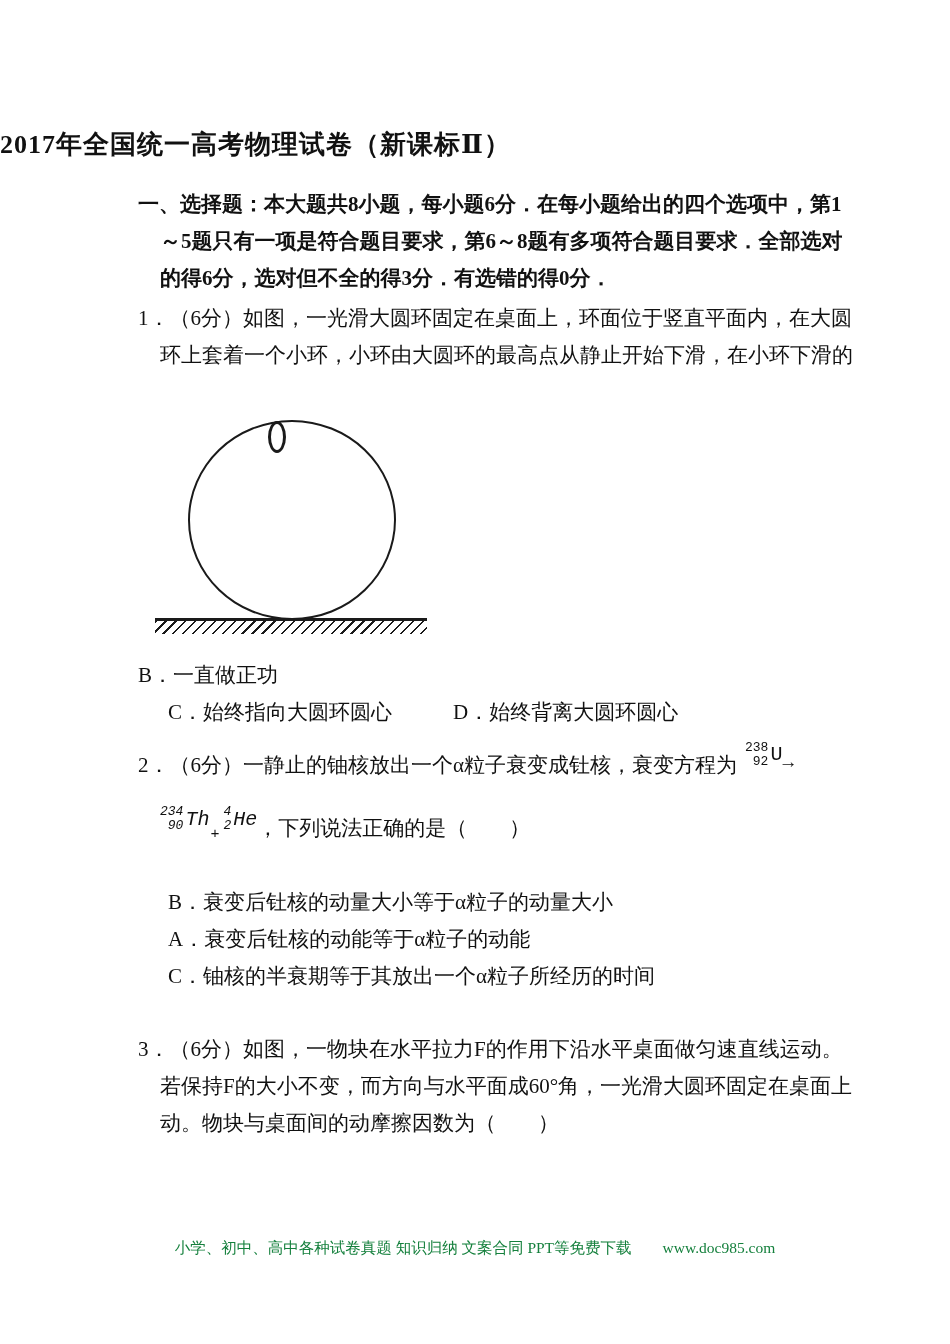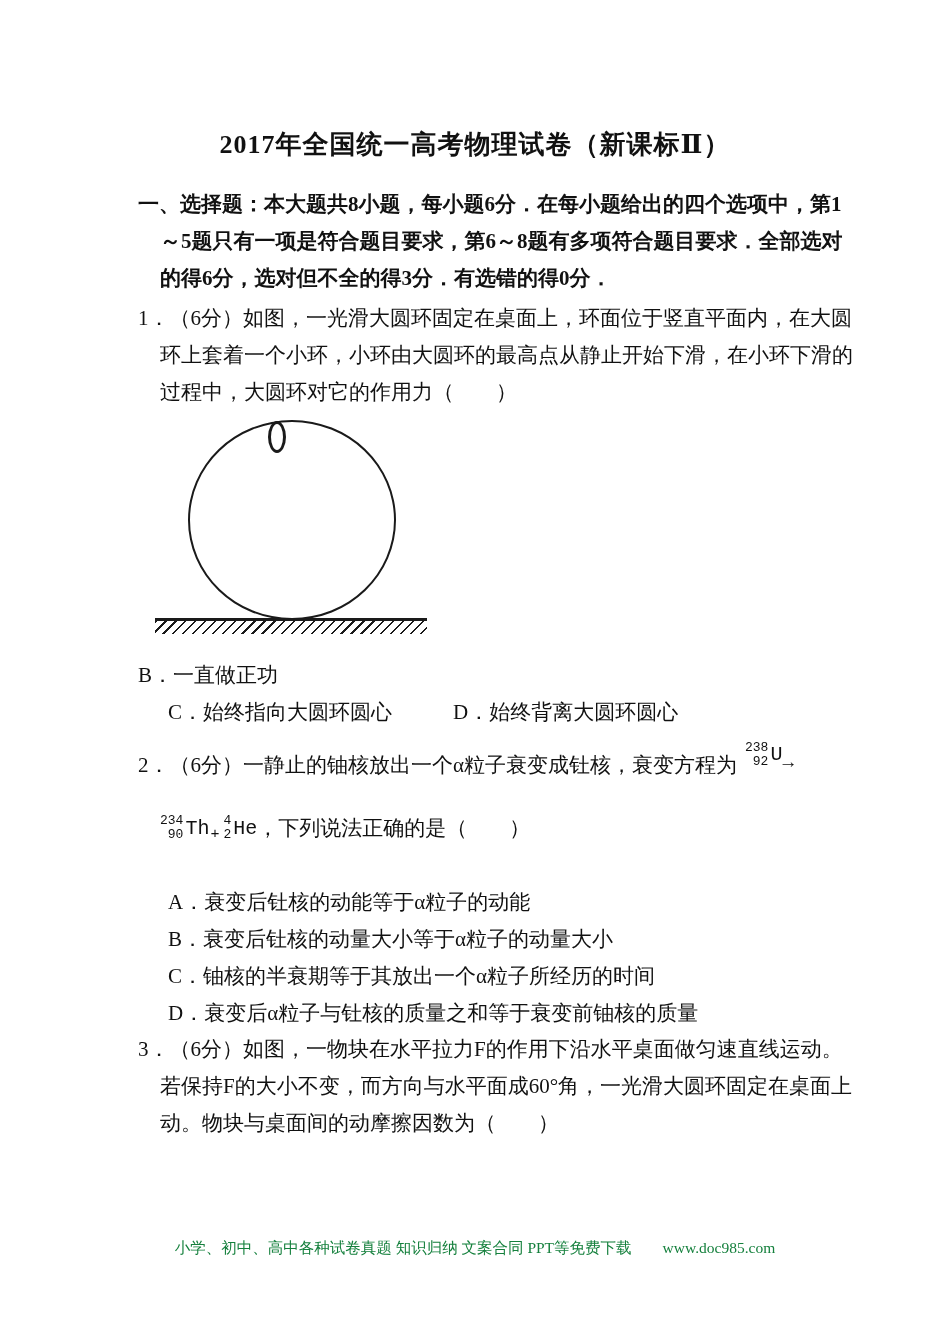--- a/index.html
+++ b/index.html
@@ -14,21 +14,21 @@
     width: 950px;
     height: 1344px;
     background: #ffffff;
     overflow: hidden;
   }
   .title {
     position: absolute;
     top: 127px;
     left: 0;
     width: 100%;
-    text-align: center;
+    text-align: left;
     font-size: 26px;
     font-weight: bold;
     letter-spacing: 1px;
     white-space: nowrap;
   }
   .textblock {
     position: absolute;
     left: 138px;
     width: 700px;
     font-size: 21px;
@@ -128,21 +128,21 @@
   }
   .q2-line1 .raised { position: relative; top: -10px; margin-left: 8px; }
   .q2-line1 .arrow { position: relative; top: 8px; font-size: 19px; }
   .q2-line2 {
     display: flex;
     align-items: flex-end;
     height: 44px;
     margin-top: 16px;
     white-space: nowrap;
   }
-  .q2-line2 .nuclide { margin-bottom: 1px; }
+  .q2-line2 .nuclide { margin-bottom: 10px; font-style: italic; }
   .q2-line2 .plus {
     font-size: 15px;
     font-family: "Liberation Mono", "DejaVu Sans Mono", monospace;
     margin: 0 4px 0 1px;
     align-self: flex-end;
   }
   .q2-line2 .outro { line-height: 30px; }
 
   .footer {
     position: absolute;
@@ -164,21 +164,20 @@
 
   <div class="textblock bold" style="top:186px;">
     <div class="line">一、选择题：本大题共8小题，每小题6分．在每小题给出的四个选项中，第1</div>
     <div class="line cont">～5题只有一项是符合题目要求，第6～8题有多项符合题目要求．全部选对</div>
     <div class="line cont">的得6分，选对但不全的得3分．有选错的得0分．</div>
   </div>
 
   <div class="textblock" style="top:300px;">
     <div class="line">1．（6分）如图，一光滑大圆环固定在桌面上，环面位于竖直平面内，在大圆</div>
     <div class="line cont">环上套着一个小环，小环由大圆环的最高点从静止开始下滑，在小环下滑的</div>
-    <div class="line cont">过程中，大圆环对它的作用力（　　）</div>
   </div>
 
   <div class="figure">
     <div class="big-circle"></div>
     <div class="small-ring"></div>
     <div class="ground"></div>
   </div>
 
   <div class="opt-grid" style="top:657px;">
     <div class="opt-row">
@@ -216,24 +215,23 @@
           <span>4</span>
           <span>2</span>
         </span>
         <span class="sym">He</span>
       </span>
       <span class="outro">，下列说法正确的是（　　）</span>
     </div>
   </div>
 
   <div class="opt-list" style="top:884px;">
+    <div class="line">B．衰变后钍核的动量大小等于α粒子的动量大小</div>
     <div class="line">A．衰变后钍核的动能等于α粒子的动能</div>
-    <div class="line">B．衰变后钍核的动量大小等于α粒子的动量大小</div>
     <div class="line">C．铀核的半衰期等于其放出一个α粒子所经历的时间</div>
-    <div class="line">D．衰变后α粒子与钍核的质量之和等于衰变前铀核的质量</div>
   </div>
 
   <div class="textblock" style="top:1031px;">
     <div class="line">3．（6分）如图，一物块在水平拉力F的作用下沿水平桌面做匀速直线运动。</div>
     <div class="line cont">若保持F的大小不变，而方向与水平面成60°角，一光滑大圆环固定在桌面上</div>
     <div class="line cont">动。物块与桌面间的动摩擦因数为（　　）</div>
   </div>
 
   <div class="footer">小学、初中、高中各种试卷真题 知识归纳 文案合同 PPT等免费下载　　www.doc985.com</div>
 

